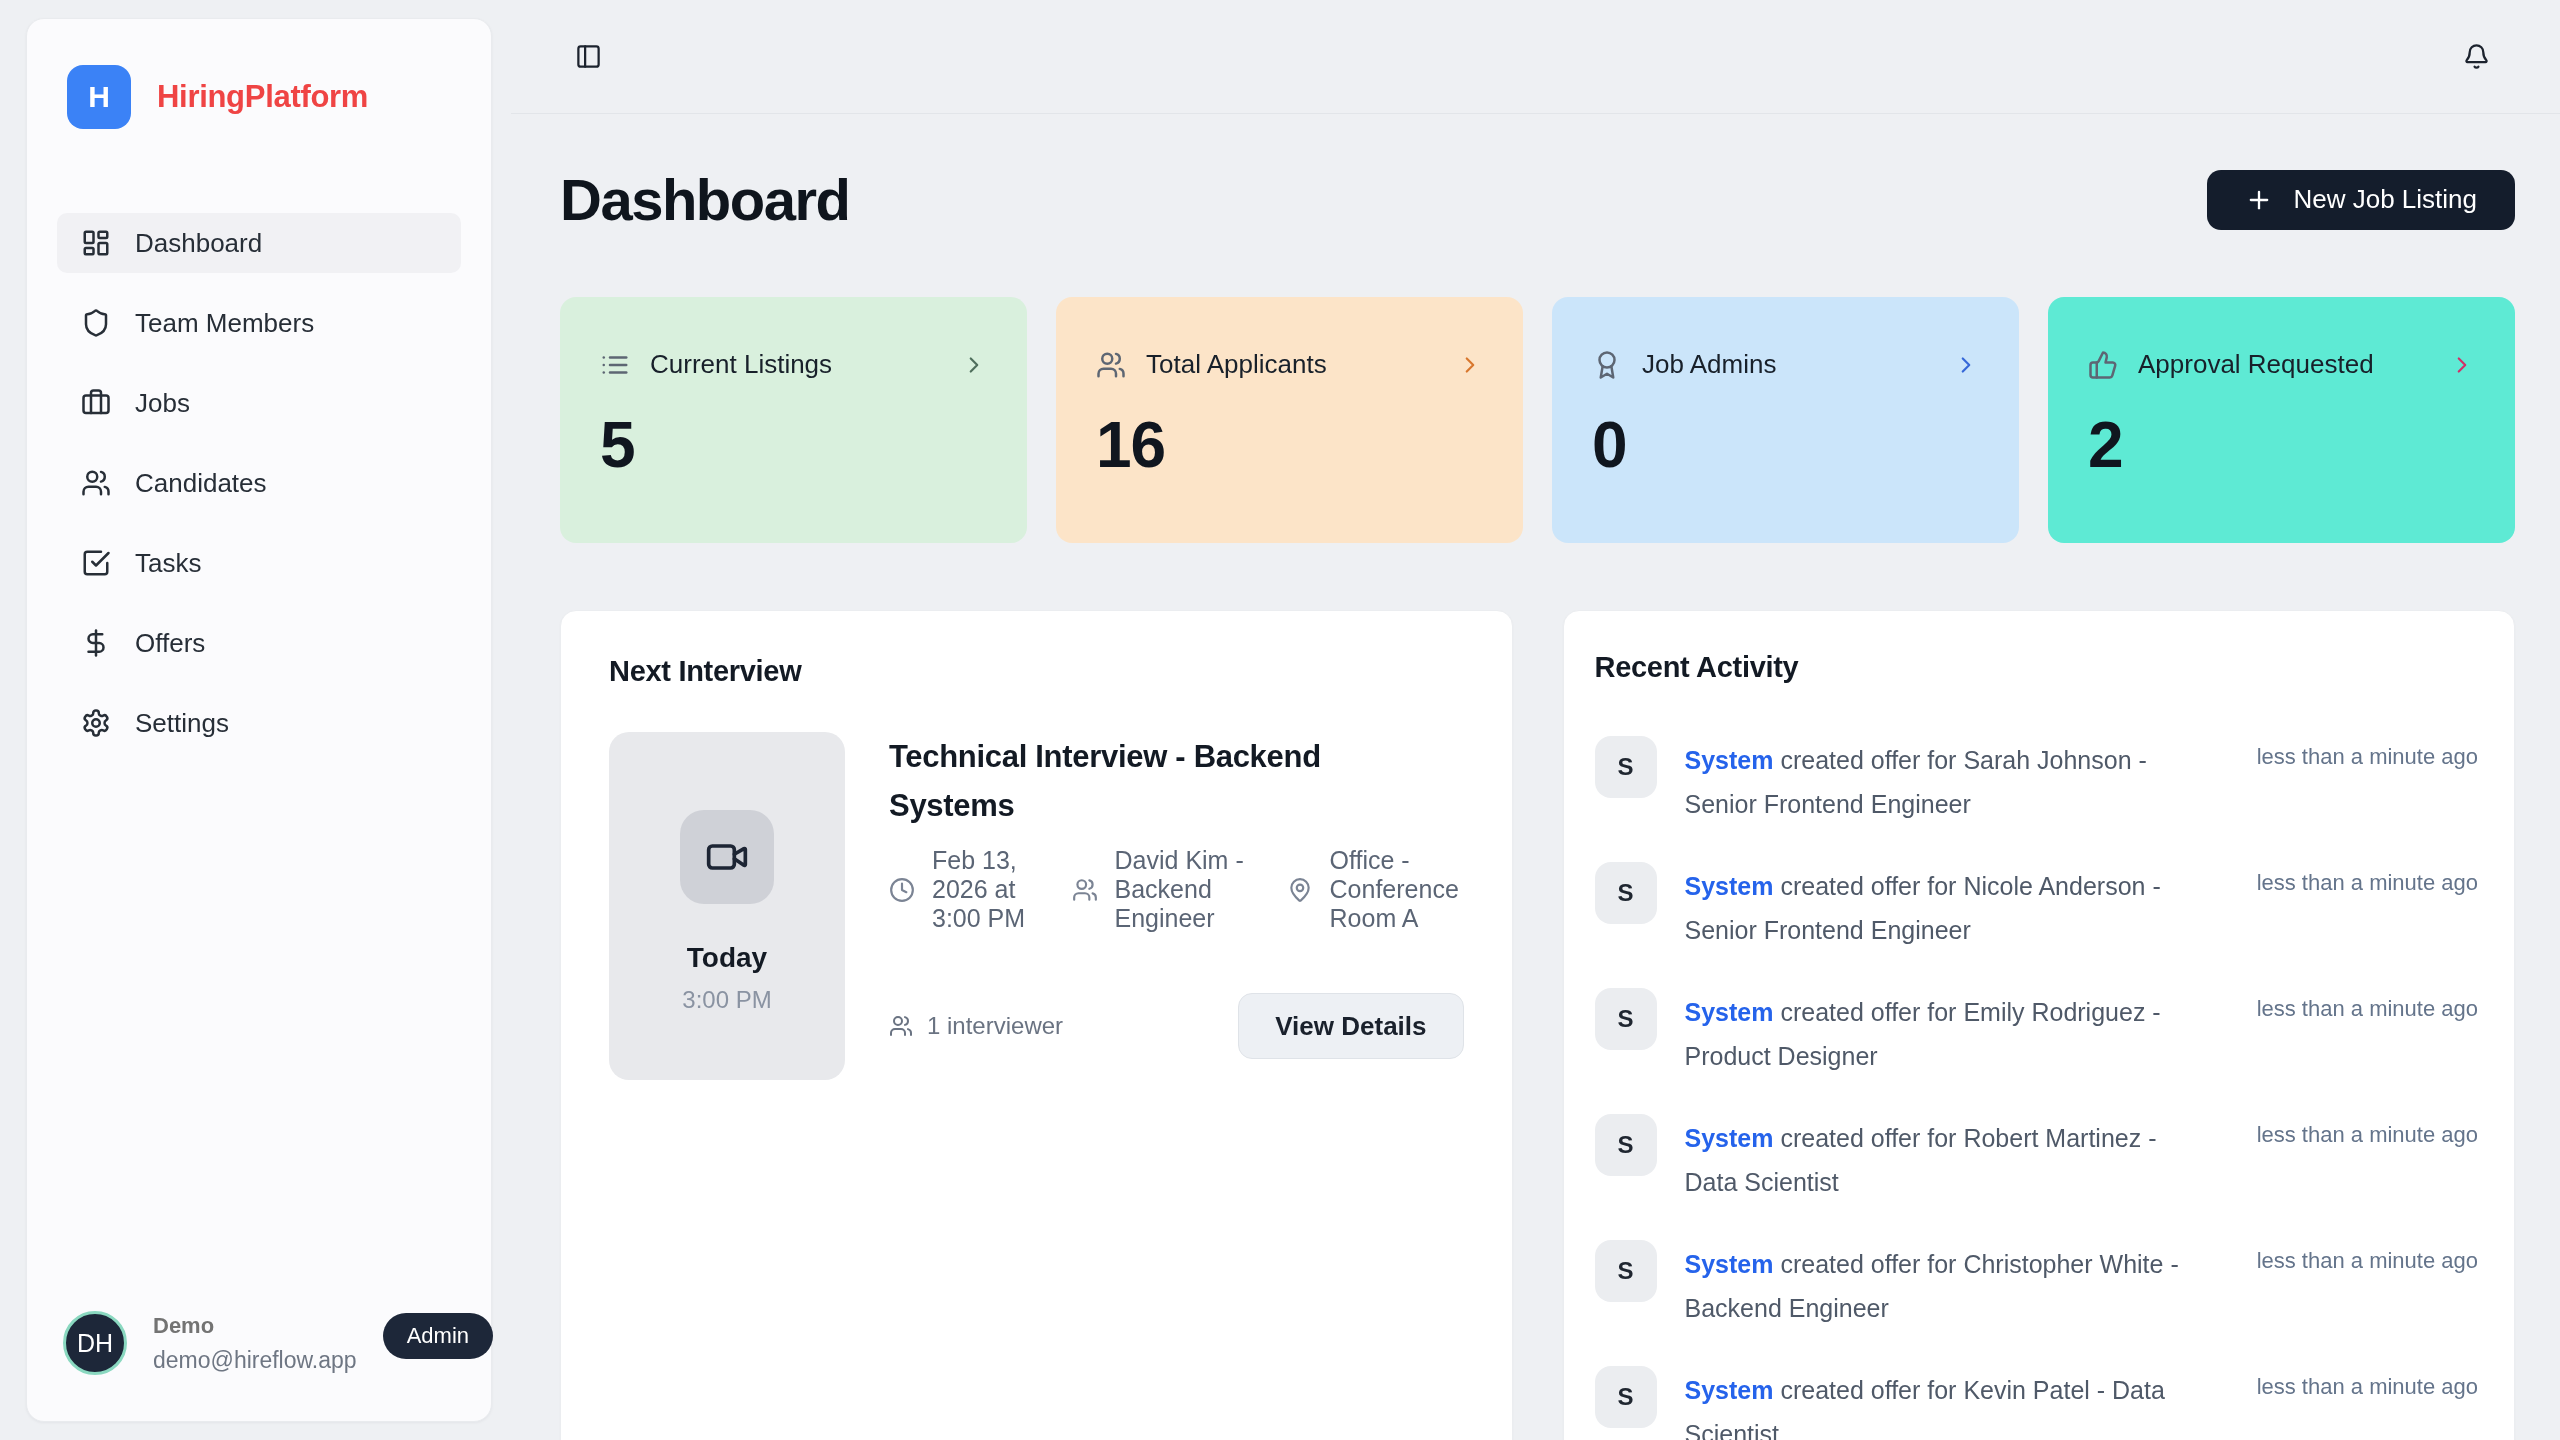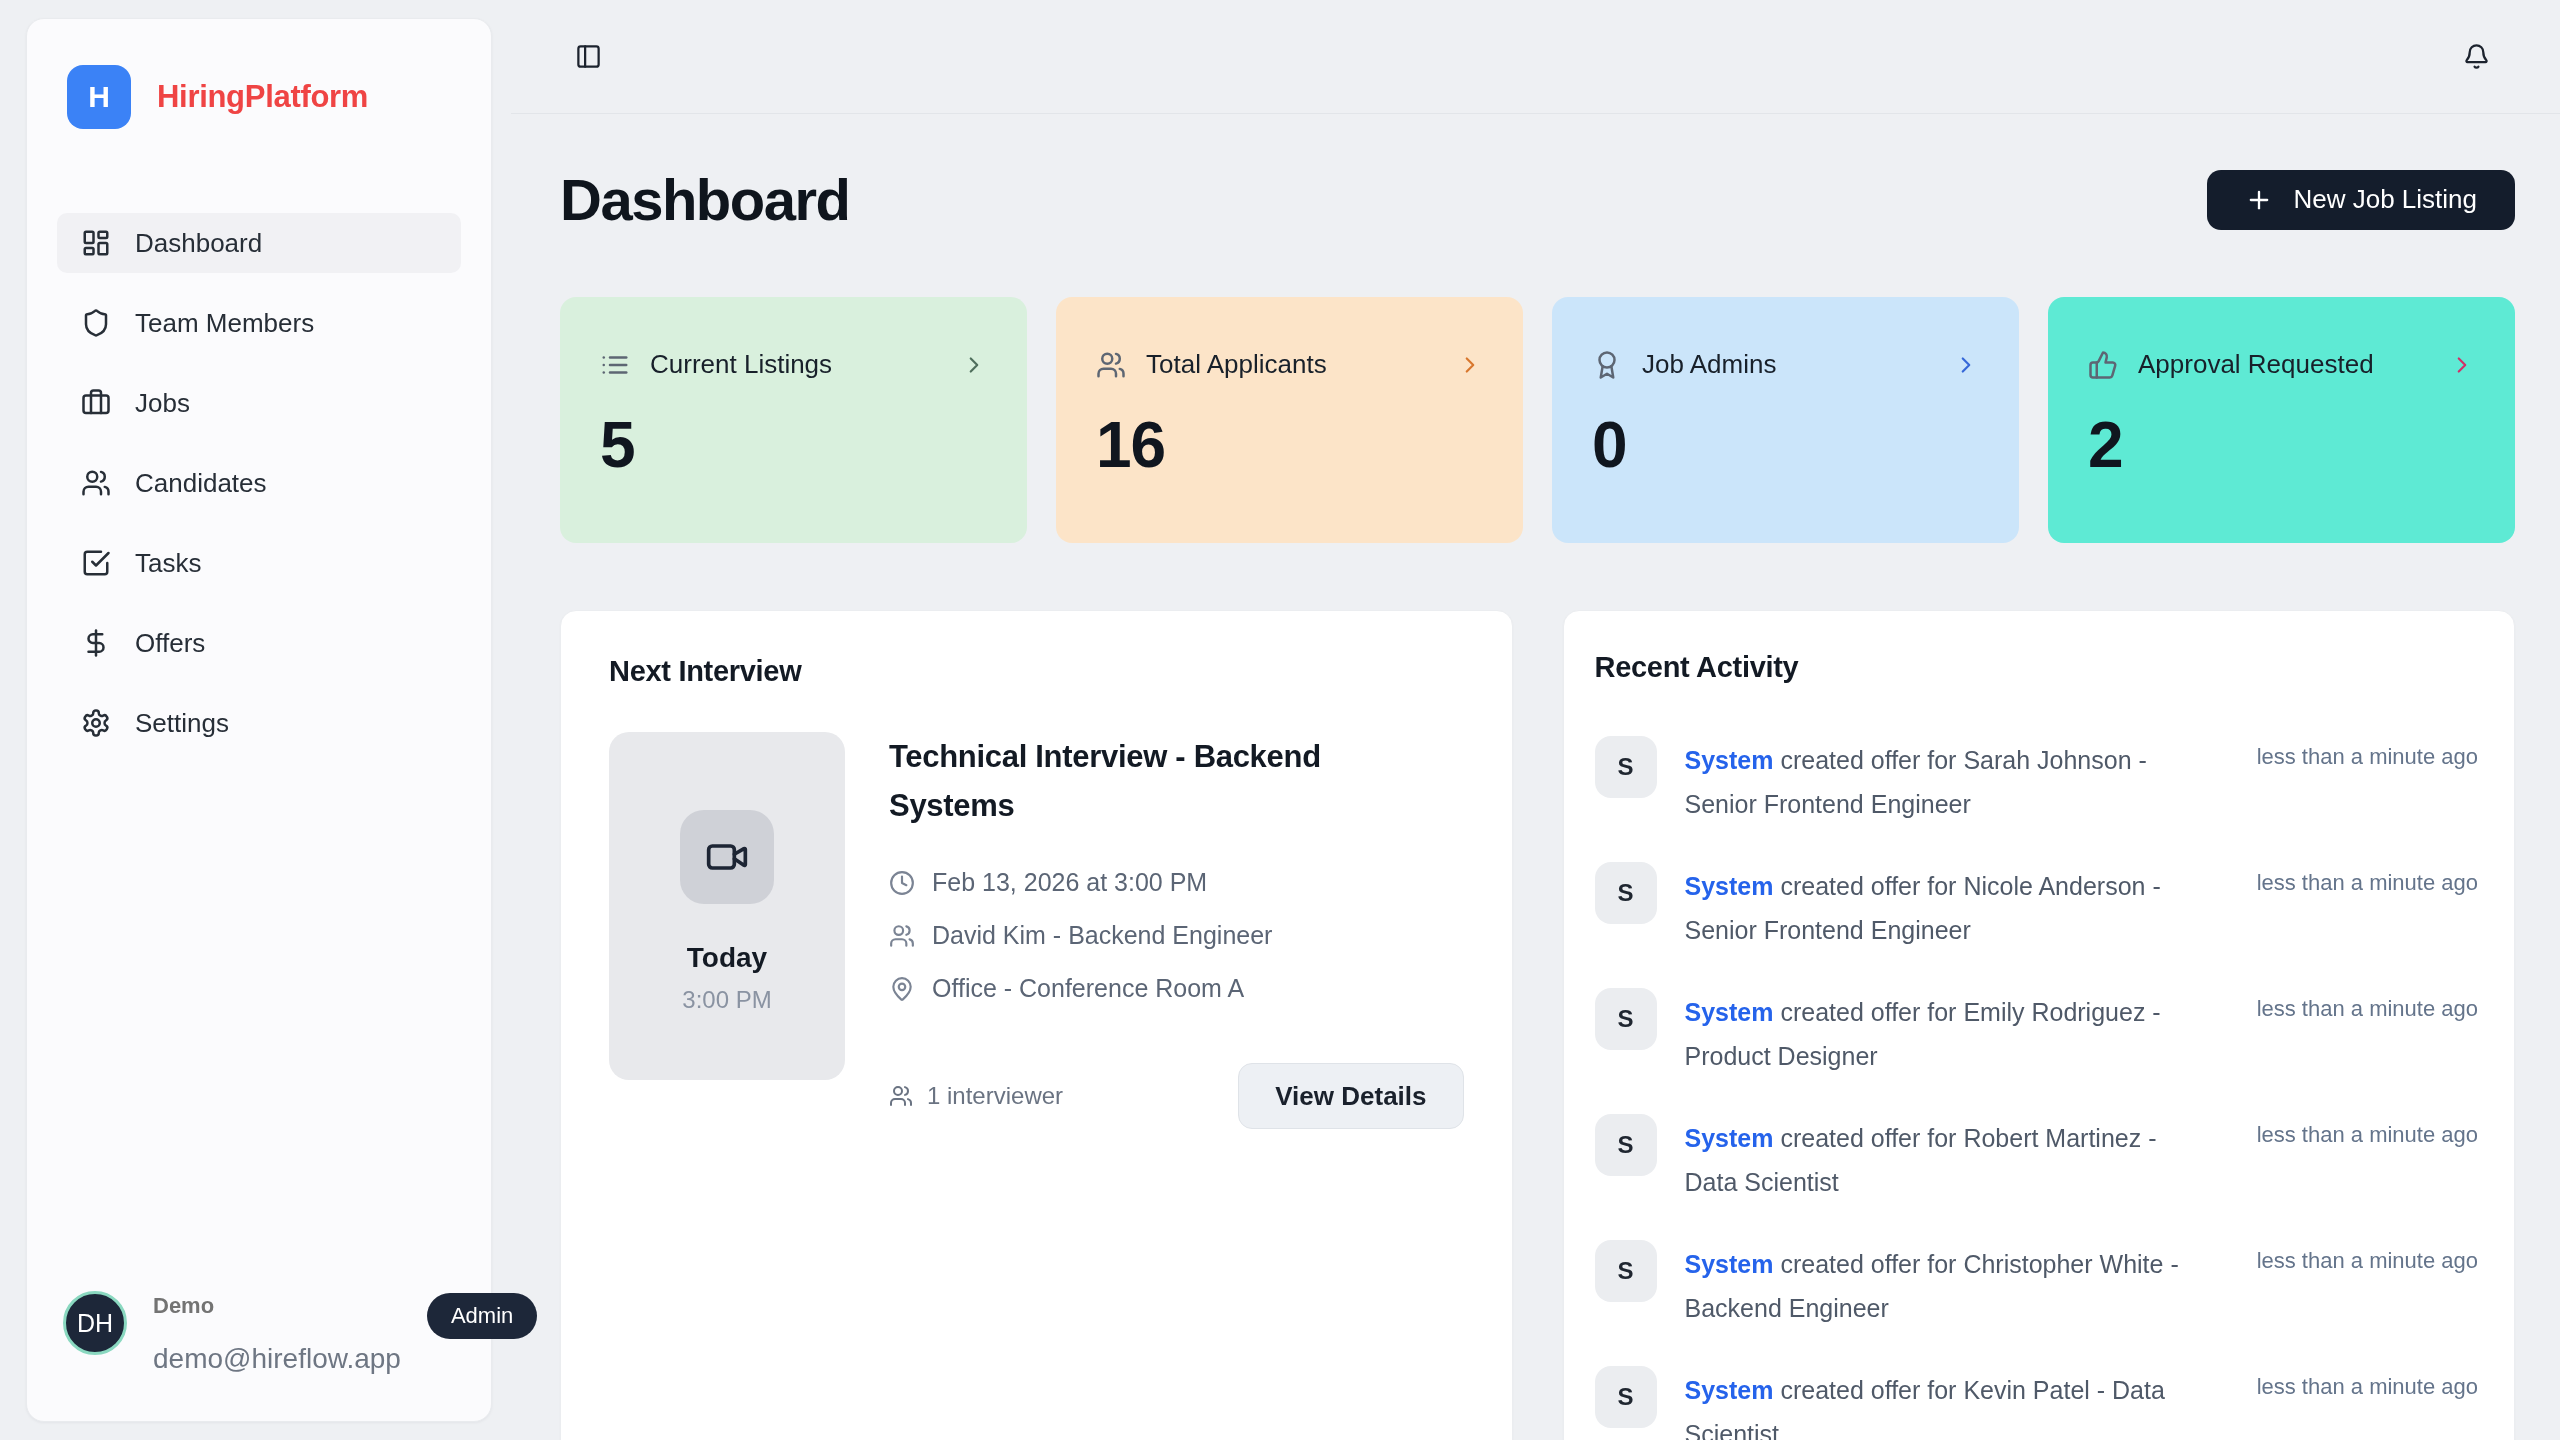--- a/index.html
+++ b/index.html
@@ -39,21 +39,21 @@
     position:absolute; left:0; right:0; bottom:0; padding:30px 36px 46px 36px;
     display:flex; align-items:flex-start; gap:26px;
   }
   .user-avatar {
     width:64px; height:64px; border-radius:50%; background:#1d2739;
     border:3px solid #8ad8c0; color:#fff; font-size:25px; font-weight:500;
     display:flex; align-items:center; justify-content:center; flex:none;
   }
   .user-info { flex:1; padding-top:2px; }
   .user-name { font-size:22px; font-weight:700; color:#737373; }
-  .user-email { font-size:28px; color:#6e7683; margin-top:24px; }
+  .user-email { font-size:23px; color:#6e7683; margin-top:8px; }
   .user-badge {
     background:#1d2739; color:#fff; font-size:22px; font-weight:400;
     padding:10px 24px; border-radius:999px; margin-top:2px;
   }
 
   
   .main { position:absolute; left:511px; top:0; right:0; bottom:0; overflow:hidden; }
   .topbar {
     height:114px; border-bottom:1px solid #e2e5e9;
     display:flex; align-items:center; padding:0 70px 0 64px;
@@ -95,21 +95,21 @@
   }
   .iv-video {
     width:94px; height:94px; border-radius:24px; background:#cfd1d7;
     display:flex; align-items:center; justify-content:center; color:#1d2534;
   }
   .iv-video svg { width:44px; height:44px; }
   .iv-day { margin-top:38px; font-size:28px; font-weight:700; color:#131a24; }
   .iv-time { margin-top:12px; font-size:24px; color:#8a93a2; }
   .iv-details { flex:1; display:flex; flex-direction:column; }
   .iv-title { font-size:31px; font-weight:700; color:#131a24; line-height:49px; max-width:560px; letter-spacing:-.3px; }
-  .iv-rows { margin-top:38px; display:flex; flex-direction:column; gap:24px; }
+  .iv-rows { margin-top:16px; display:flex; flex-direction:row; gap:24px; }
   .iv-row { display:flex; align-items:center; gap:17px; font-size:25px; color:#5b6575; }
   .iv-row .ic { width:26px; height:26px; color:#7b8494; flex:none; }
   .iv-footer { margin-top:60px; display:flex; align-items:center; justify-content:space-between; }
   .iv-count { display:flex; align-items:center; gap:14px; font-size:24px; color:#6a7382; }
   .iv-count .ic { width:24px; height:24px; }
   .secondary-btn {
     background:#edf0f4; border:1px solid #dfe3e8; border-radius:14px;
     height:66px; padding:0 36px; font-size:26px; font-weight:600; color:#1a212c;
     font-family:inherit; cursor:pointer;
   }

